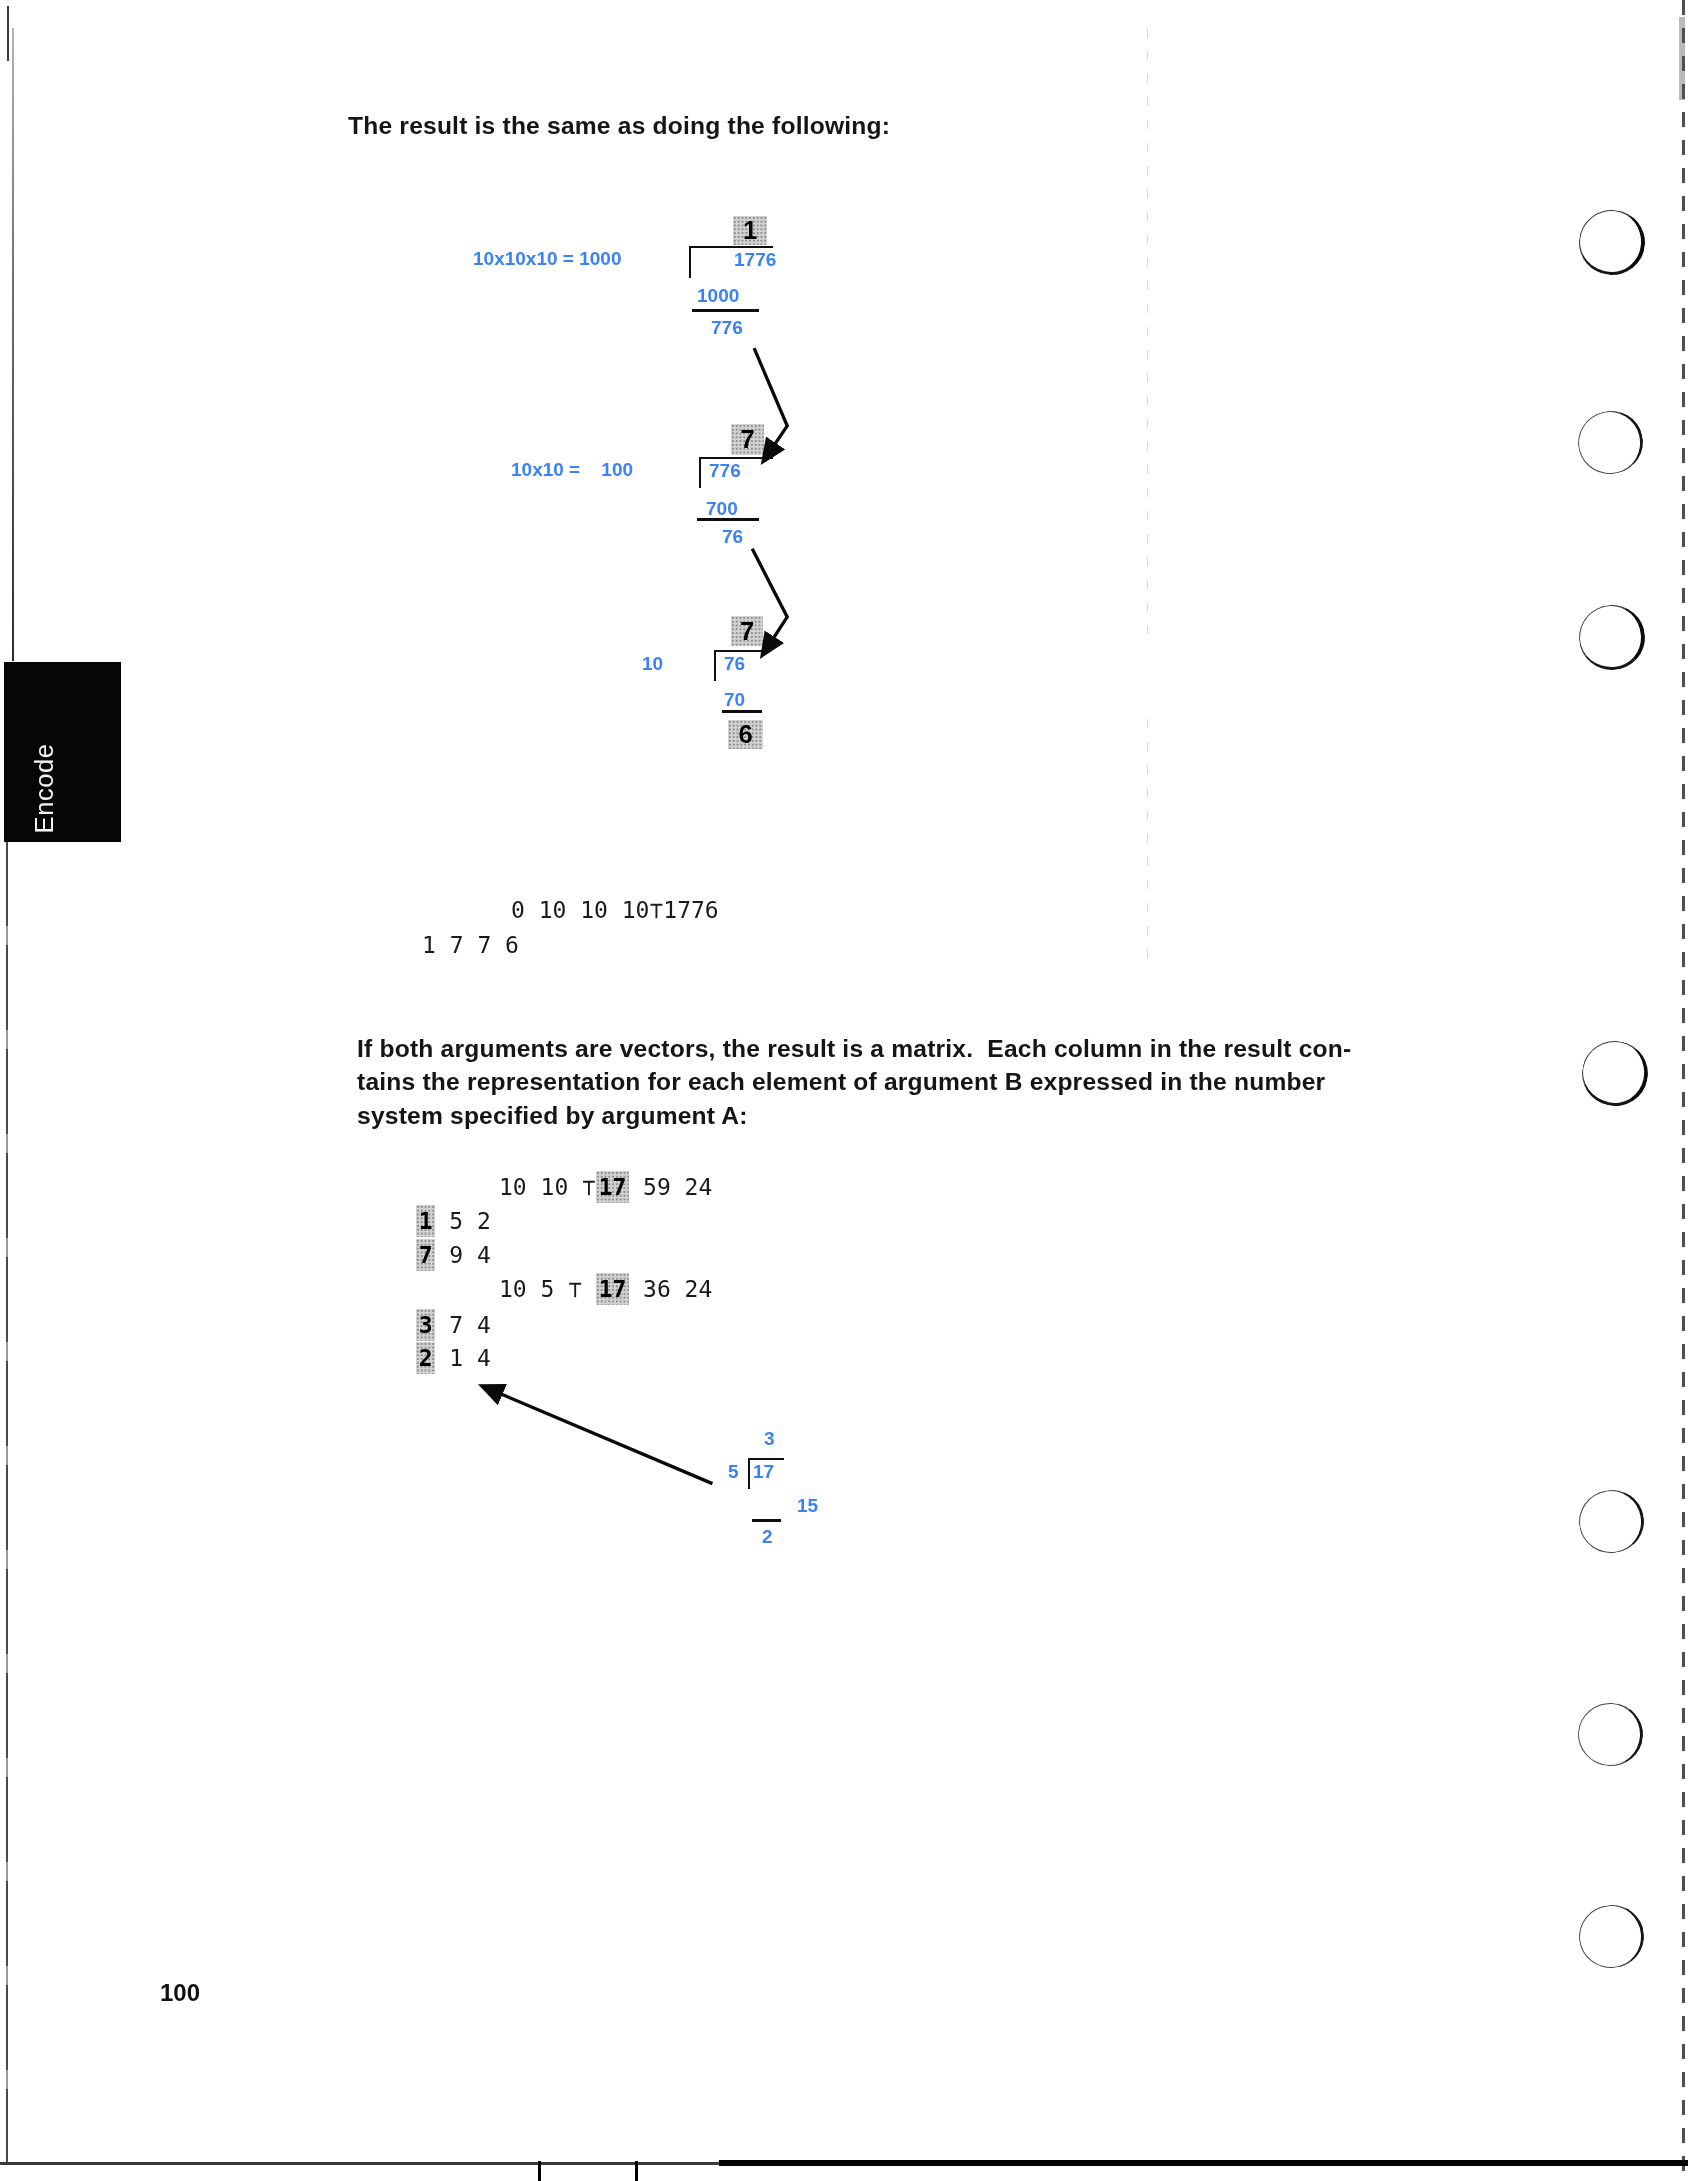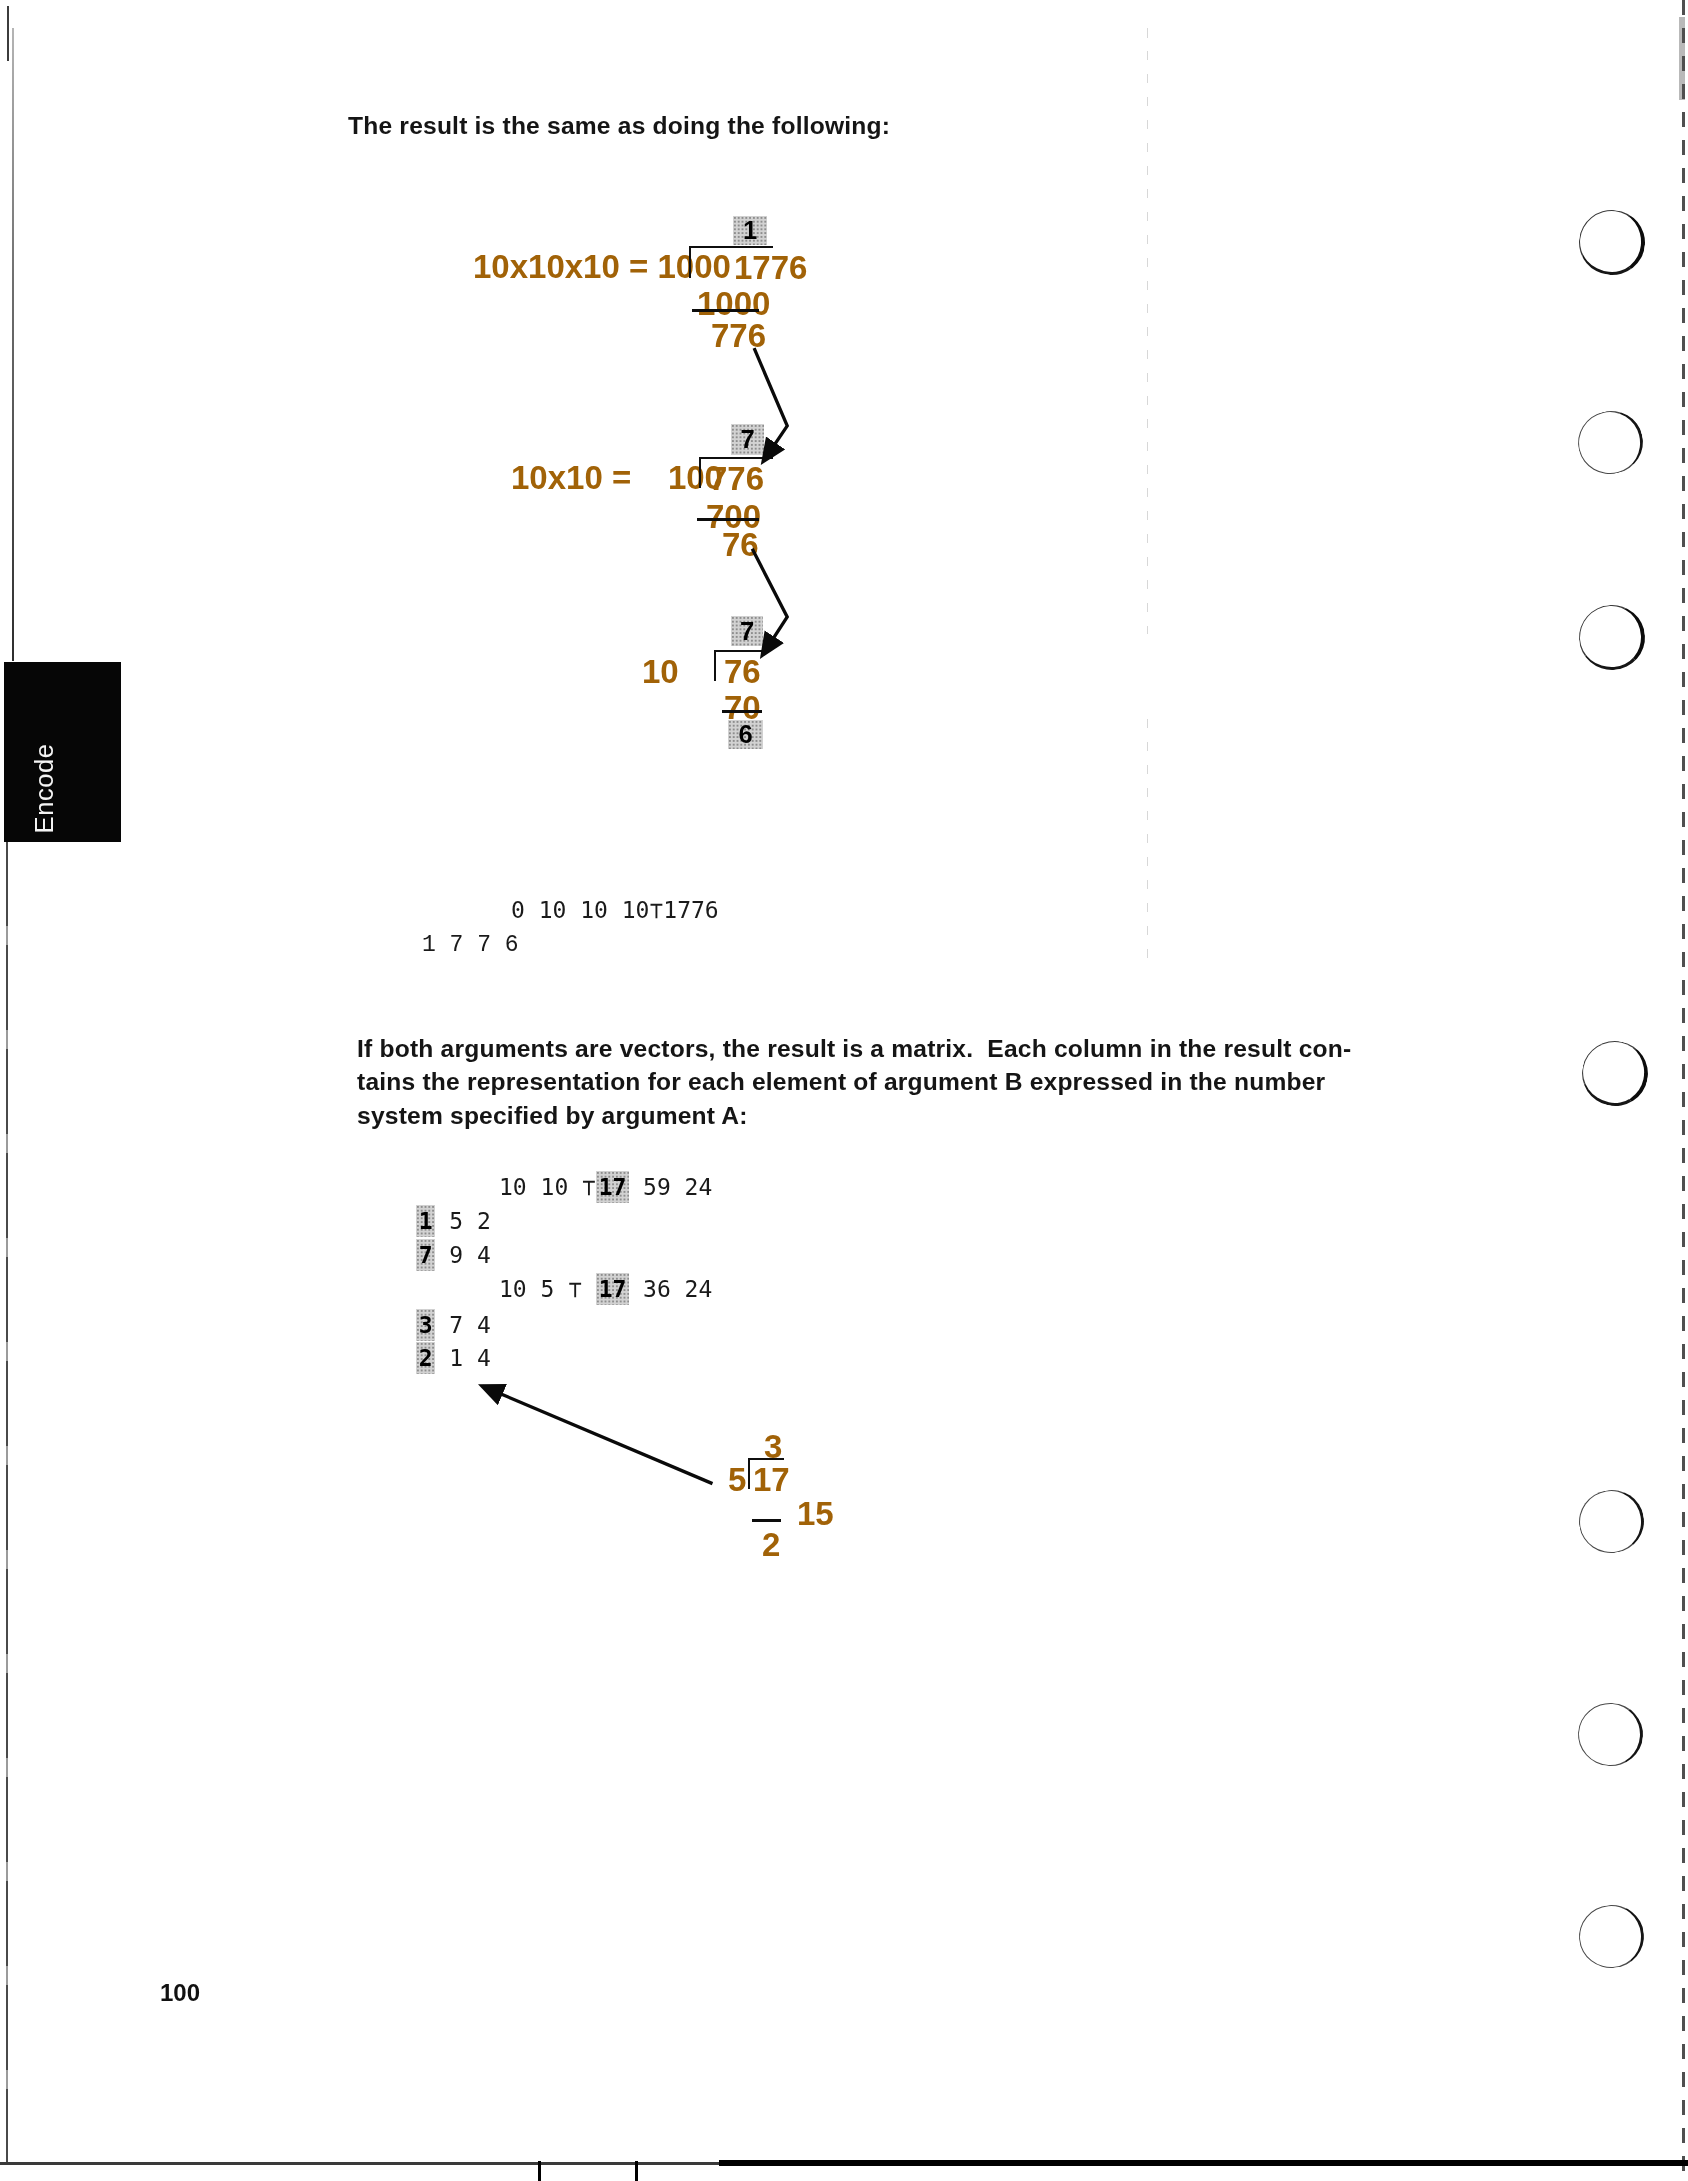--- a/index.html
+++ b/index.html
@@ -14,24 +14,24 @@
   }
   .abs{position:absolute;}
   .body-text{
     font-size:24.6px;
     font-weight:600;
     letter-spacing:0.2px;
     white-space:pre;
     color:#151515;
   }
   .math{
-    font-size:33px;
+    font-size:19px;
     font-weight:600;
     white-space:pre;
-    color:#a16207;
+    color:#3b82f6;
   }
   .apl{
     font-family:"DejaVu Sans Mono","Liberation Mono",monospace;
     font-size:23px;
     white-space:pre;
     color:#1a1a1a;
   }
   .halftone{
     background-color:#d2d2d2;
     background-image:radial-gradient(#8d8d8d 1px, transparent 1px);
@@ -141,21 +141,21 @@
   <div class="abs bracket" style="left:714px;top:650px;width:46px;height:29px;"></div>
   <div class="abs math" style="left:724px;top:653px;">76</div>
   <div class="abs math" style="left:724px;top:689px;">70</div>
   <div class="abs rule" style="left:722px;top:710px;width:40px;"></div>
   <div class="abs hlbox halftone" style="left:728px;top:720px;width:35px;height:29px;">
     <span>6</span>
   </div>
 
 
   <div class="abs apl" style="left:511px;top:897px;">0 10 10 10⊤1776</div>
-  <div class="abs apl" style="left:422px;top:932px;font-family:Liberation Mono, monospace;">1 7 7 6</div>
+  <div class="abs apl" style="left:422px;top:932px;">1 7 7 6</div>
 
   <div class="abs body-text" style="left:357px;top:1035px;">If both arguments are vectors, the result is a matrix.  Each column in the result con-</div>
   <div class="abs body-text" style="left:357px;top:1068px;">tains the representation for each element of argument B expressed in the number</div>
   <div class="abs body-text" style="left:357px;top:1102px;">system specified by argument A:</div>
 
   <div class="abs apl" style="left:499px;top:1174px;"><span>10 10 ⊤</span><span class="mhl halftone">17</span><span> 59 24</span></div>
   <div class="abs apl" style="left:416px;top:1208px;"><span class="mhl halftone">1</span><span> 5 2</span></div>
   <div class="abs apl" style="left:416px;top:1242px;"><span class="mhl halftone">7</span><span> 9 4</span></div>
   <div class="abs apl" style="left:499px;top:1276px;"><span>10 5 ⊤ </span><span class="mhl halftone">17</span><span> 36 24</span></div>
   <div class="abs apl" style="left:416px;top:1312px;"><span class="mhl halftone">3</span><span> 7 4</span></div>

